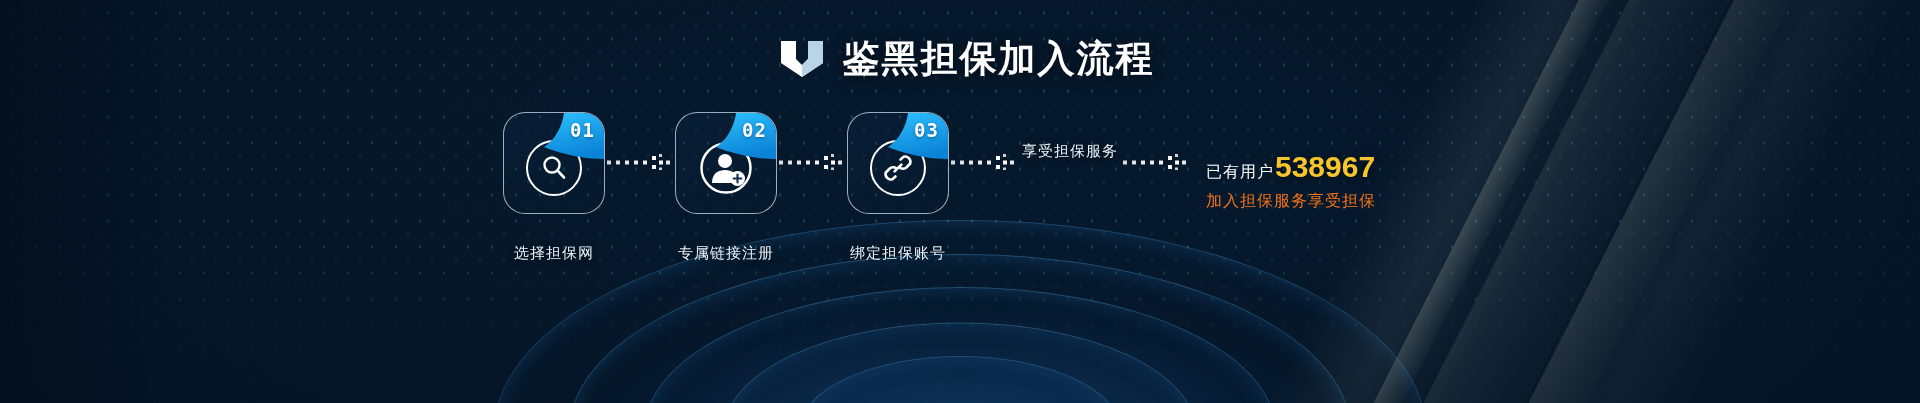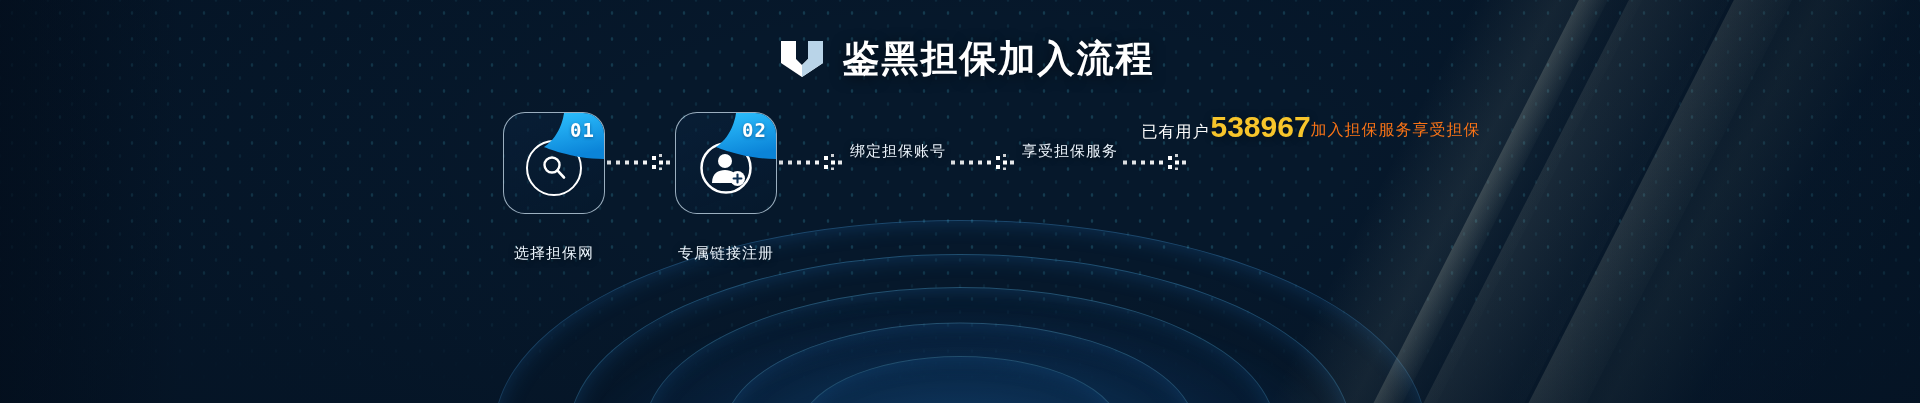--- a/index.html
+++ b/index.html
@@ -130,22 +130,22 @@
   }
 
   
   .conn{
     width:72px;height:100px;display:flex;align-items:center;justify-content:center;
   }
   .conn svg{display:block;}
 
   
   .counter{
-    width:210px;height:100px;display:flex;flex-direction:row;
-    justify-content:center;align-items:flex-start;
+    width:210px;height:100px;display:flex;flex-direction:column;
+    justify-content:flex-end;align-items:flex-start;
     margin-left:14px;
   }
   .counter .l1{
     display:flex;align-items:baseline;white-space:nowrap;
   }
   .counter .lbl{color:#ffffff;font-size:16px;letter-spacing:1px;}
   .counter .num{
     color:#f7c52b;font-size:30px;font-weight:bold;letter-spacing:0px;
     margin-left:1px;line-height:1;
     text-shadow:0 1px 8px rgba(0,0,0,.45);
@@ -276,20 +276,43 @@
           <rect x="45" y="11.0" width="4" height="4"></rect>
           <rect x="52" y="6.5" width="4" height="4"></rect>
           <rect x="52" y="0" width="3" height="3" opacity=".8"></rect>
           <rect x="52" y="13.5" width="3" height="3" opacity=".8"></rect>
           <rect x="59" y="6.5" width="4" height="4" opacity=".9"></rect>
         </g>
       </svg>
     </div>
 
     <div class="step">
+      <div class="card">
+        <span class="ribbon">
+          <svg viewBox="0 0 62 46" aria-hidden="true">
+            <defs>
+              <linearGradient id="rg3" x1="0" y1="0" x2="0.3" y2="1">
+                <stop offset="0" stop-color="#2ec2ff"></stop>
+                <stop offset="1" stop-color="#0b84d8"></stop>
+              </linearGradient>
+            </defs>
+            <path d="M62 0 H22 C22 0 20 22 2 34 C2 34 30 46 62 46 Z" fill="url(#rg3)"></path>
+          </svg>
+          <span class="num">03</span>
+        </span>
+        <span class="icon-circle">
+          <svg width="30" height="30" viewBox="0 0 30 30" aria-hidden="true">
+            <g fill="none" stroke="#ffffff" stroke-width="2.6" stroke-linecap="round">
+              <path d="M17.5 6.5 L20.5 3.8 A5.4 5.4 0 0 1 27.2 10.5 L23.6 14.2 A5.4 5.4 0 0 1 16.6 14.4"></path>
+              <path d="M12.5 23.5 L9.5 26.2 A5.4 5.4 0 0 1 2.8 19.5 L6.4 15.8 A5.4 5.4 0 0 1 13.4 15.6"></path>
+              <line x1="11.6" y1="18.4" x2="18.4" y2="11.6"></line>
+            </g>
+          </svg>
+        </span>
+      </div>
       <div class="step-label">绑定担保账号</div>
     </div>
 
     <div class="conn">
       <svg width="66" height="16" viewBox="0 0 66 16" aria-hidden="true">
         <g fill="#ffffff">
           <rect x="0" y="6.5" width="4" height="4" opacity=".85"></rect>
           <rect x="9" y="6.5" width="4" height="4" opacity=".88"></rect>
           <rect x="18" y="6.5" width="4" height="4" opacity=".9"></rect>
           <rect x="27" y="6.5" width="4" height="4" opacity=".92"></rect>

